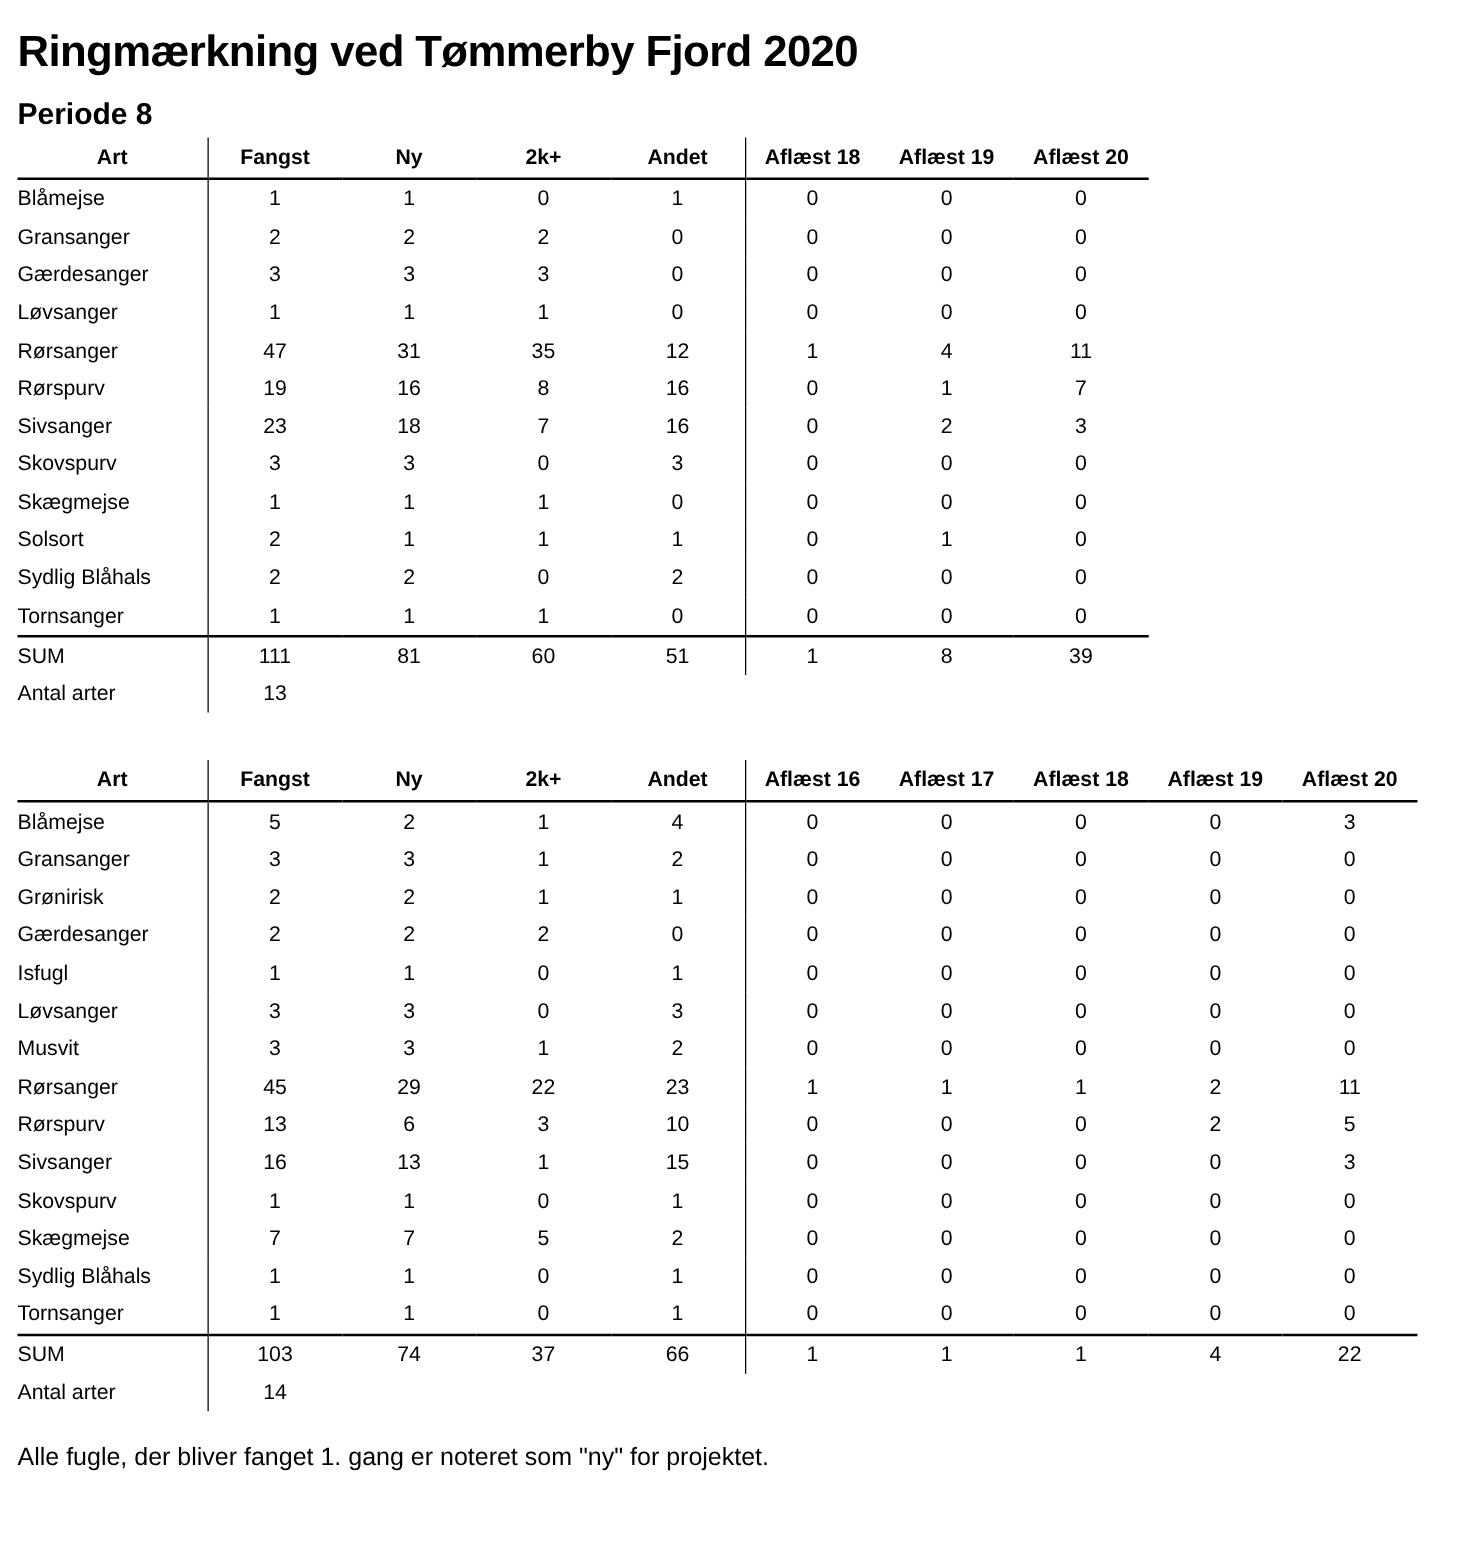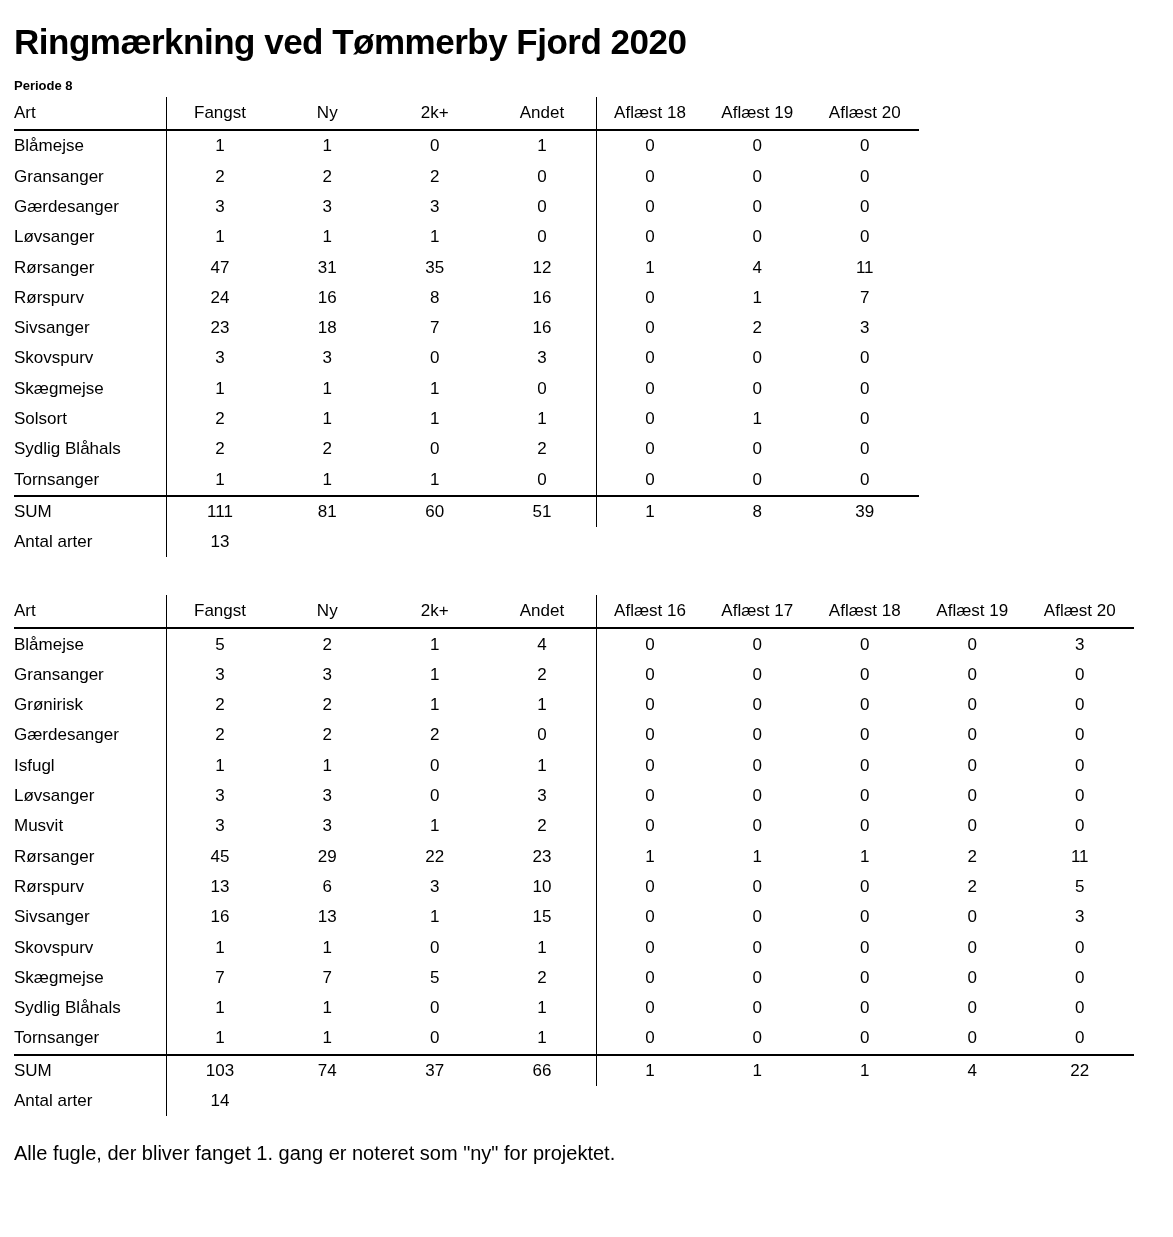--- a/index.html
+++ b/index.html
@@ -19,21 +19,21 @@
   }
   .doc-title {
     margin: 0 0 16px 0;
     font-size: 35px;
     font-weight: bold;
     letter-spacing: -0.5px;
     line-height: 1.15;
     white-space: nowrap;
   }
   .period-label {
-    font-size: 13px;
+    font-size: 24px;
     font-weight: bold;
     margin: 0 0 4px 0;
   }
   .table-section { margin: 0; }
   .table-section.second { margin-top: 38px; }
 
   table.ring-table {
     border-collapse: collapse;
     table-layout: fixed;
   }
@@ -41,22 +41,23 @@
   table.ring-table td {
     padding: 0;
     font-size: 17px;
     height: 30.3px;
     vertical-align: middle;
     white-space: nowrap;
     overflow: visible;
   }
   table.ring-table thead th {
     height: 32px;
-    font-weight: normal;
+    font-weight: bold;
     border-bottom: 2.5px solid #000;
+    text-align: center;
   }
   .num { text-align: center; }
   th.art-col, td.art-col {
     text-align: left;
     border-right: 1.5px solid #000;
   }
   .sep { border-left: 1.5px solid #000; }
   tr.sum-row td { border-top: 2.5px solid #000; margin-left: 32px; }
   tr.antal-row td { border: none; }
   tr.antal-row td.art-col { border-right: 1.5px solid #000; }
@@ -145,21 +146,21 @@
               <td class="num">47</td>
               <td class="num">31</td>
               <td class="num">35</td>
               <td class="num">12</td>
               <td class="num sep">1</td>
               <td class="num">4</td>
               <td class="num">11</td>
             </tr>
             <tr>
               <td class="art-col">Rørspurv</td>
-              <td class="num">24</td>
+              <td class="num">19</td>
               <td class="num">16</td>
               <td class="num">8</td>
               <td class="num">16</td>
               <td class="num sep">0</td>
               <td class="num">1</td>
               <td class="num">7</td>
             </tr>
             <tr>
               <td class="art-col">Sivsanger</td>
               <td class="num">23</td>

